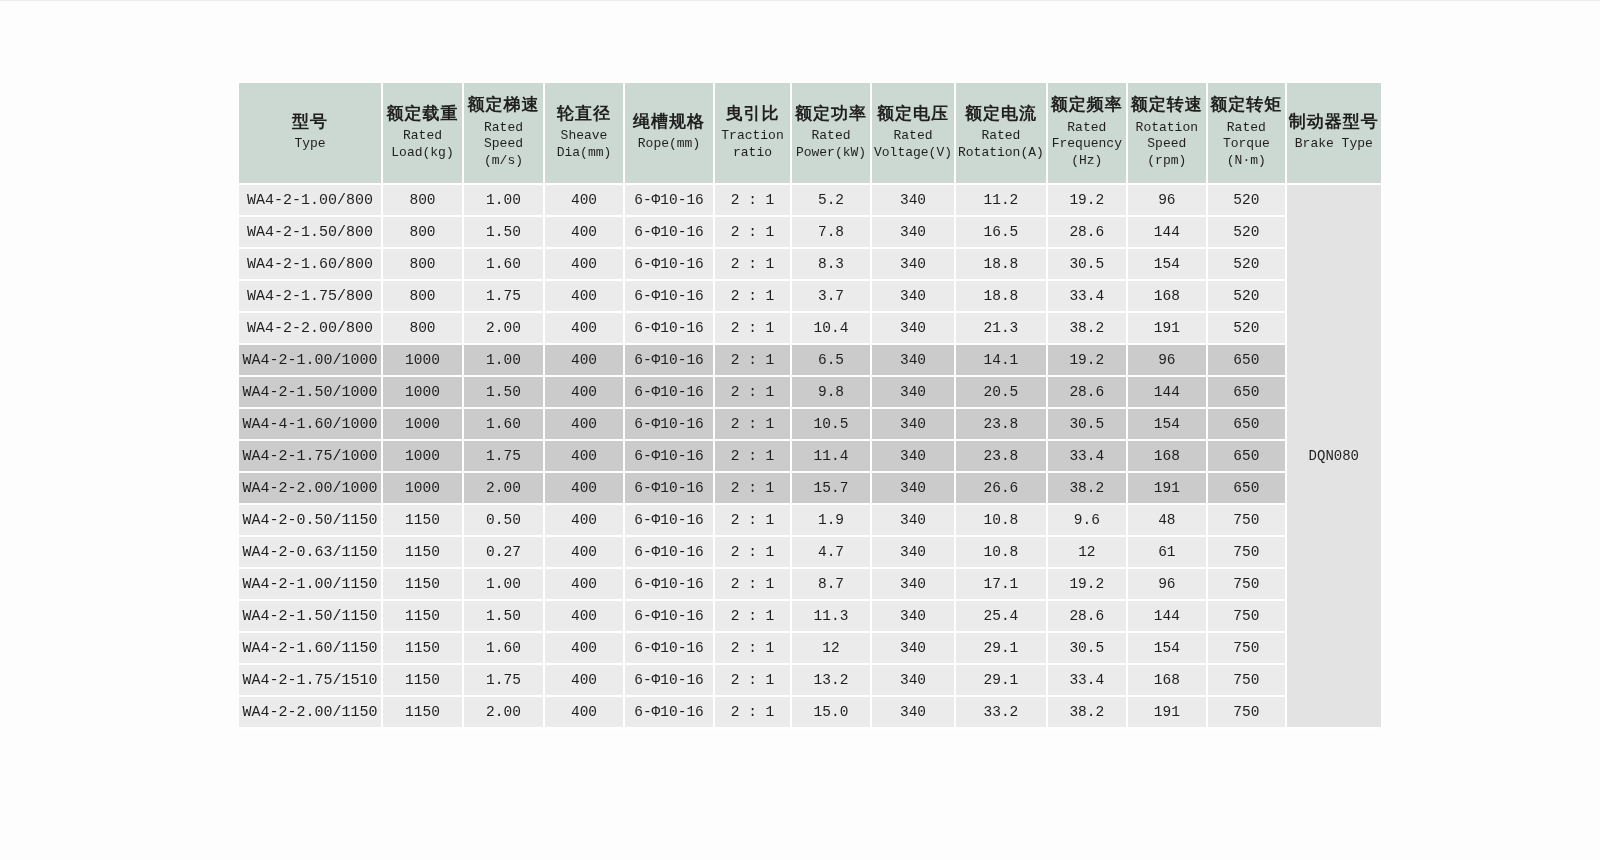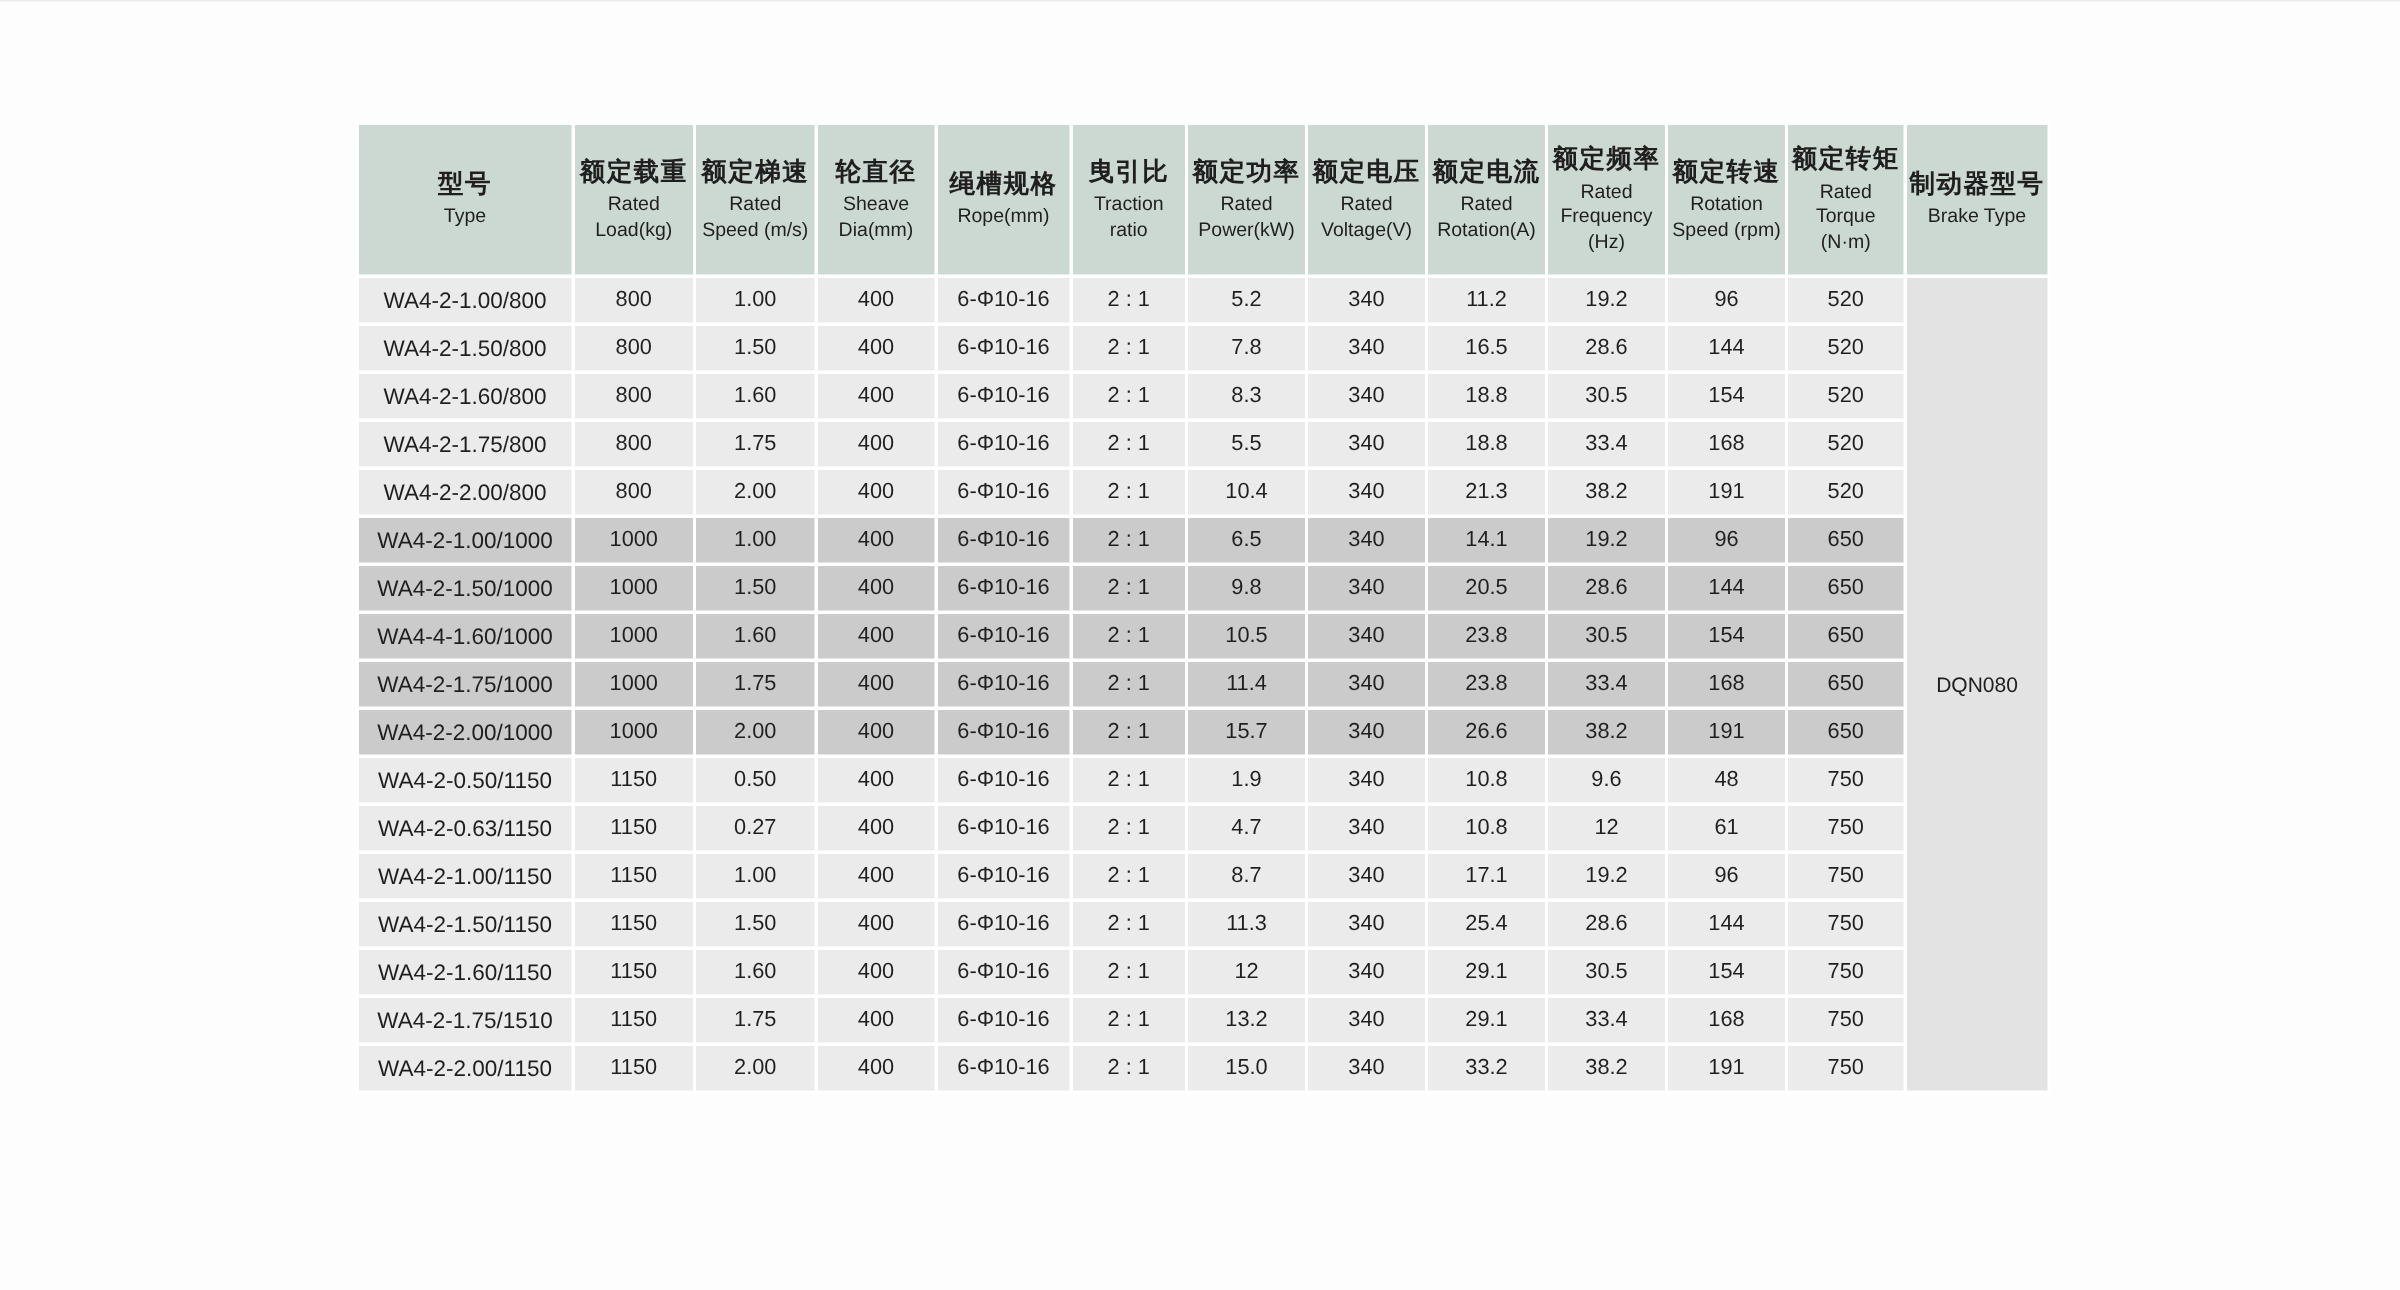--- a/index.html
+++ b/index.html
@@ -17,20 +17,21 @@
     width: 1600px; height: 860px;
     background: var(--page-bg);
     font-family: "Liberation Sans", sans-serif;
     color: var(--text);
     overflow: hidden;
   }
   .page {
     position: relative;
     width: 1600px; height: 860px;
     border-top: 1px solid #ececec;
+    font-family: Liberation Mono, monospace;
   }
   table.spec-table {
     position: absolute;
     left: 237px; top: 80px;
     border-collapse: collapse;
     table-layout: fixed;
   }
   .spec-table th, .spec-table td {
     border: 2px solid var(--sep);
     padding: 0 2px;
@@ -190,21 +191,21 @@
           <td>154</td>
           <td>520</td>
         </tr>
         <tr class="light">
           <td class="model-cell">WA4-2-1.75/800</td>
           <td>800</td>
           <td>1.75</td>
           <td>400</td>
           <td>6-Φ10-16</td>
           <td>2 : 1</td>
-          <td>5.5</td>
+          <td>3.7</td>
           <td>340</td>
           <td>18.8</td>
           <td>33.4</td>
           <td>168</td>
           <td>520</td>
         </tr>
         <tr class="light">
           <td class="model-cell">WA4-2-2.00/800</td>
           <td>800</td>
           <td>2.00</td>

